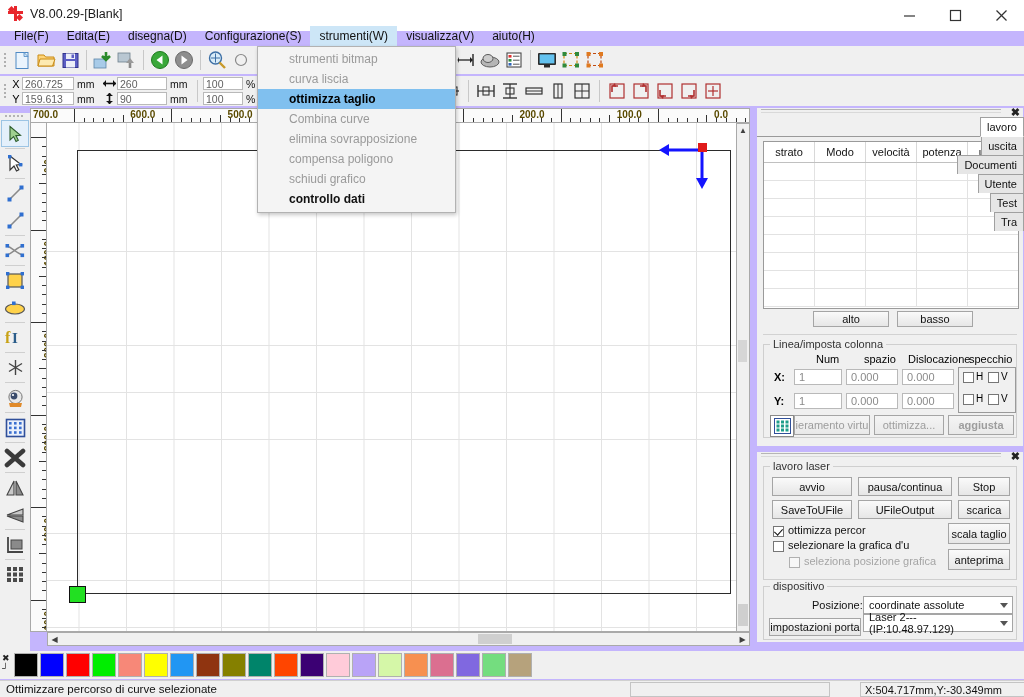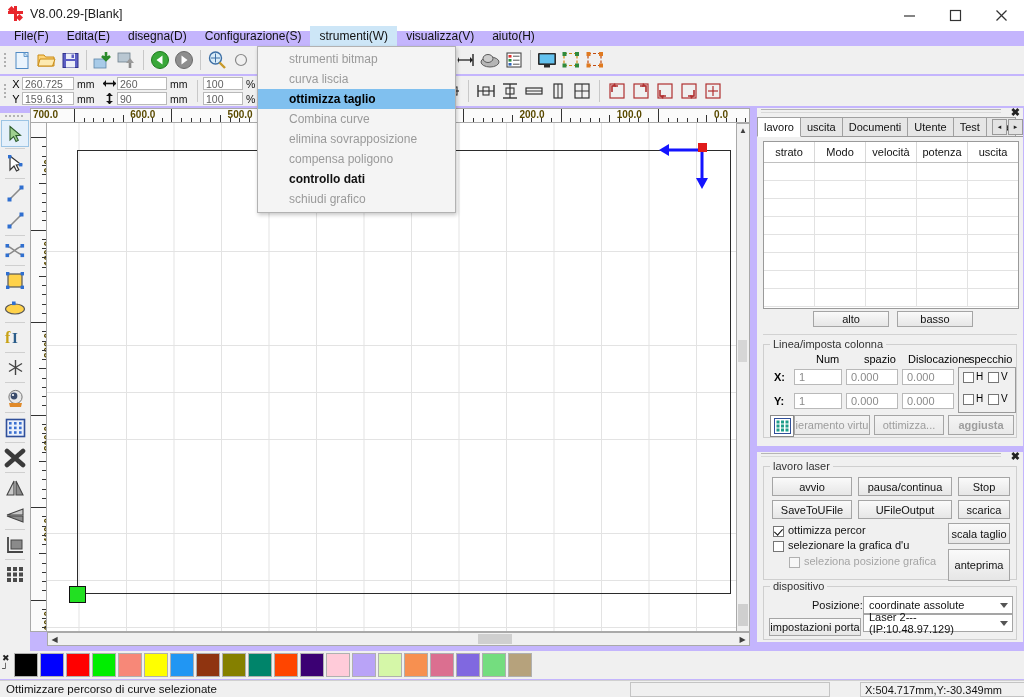--- a/index.html
+++ b/index.html
@@ -80,21 +80,21 @@
 
   .vsplit{position:absolute;left:738px;top:340px;width:9px;height:22px;background:#d6d6d6;}
 
   
   .rpanel{position:absolute;background:#f0f0f0;}
   .pgrip{height:7px;position:relative;}
   .pgrip:before{content:"";position:absolute;left:4px;top:1px;right:22px;height:2px;border-top:1px solid #b5b5b5;border-bottom:1px solid #b5b5b5;}
   .pgrip:after{content:"";position:absolute;left:4px;top:4px;right:22px;height:0;border-top:1px solid #d9d9d9;}
   .pclose{position:absolute;right:3px;top:-2px;font-size:11px;color:#222;font-weight:bold;cursor:default;}
 
-  .tabs{display:flex;align-items:flex-end;height:19px;position:relative;border-bottom:1px solid #9a9a9a;}
+  .tabs{display:flex;align-items:flex-end;height:19px;position:relative;border-bottom:1px solid #9a9a9a;flex-direction:column;}
   .tab{padding:2px 6px 2px 6px;font-size:11px;color:#111;border:1px solid #a0a0a0;border-bottom:none;background:#e6e6e6;margin-right:-1px;line-height:14px;}
   .tab.active{background:#fff;position:relative;z-index:2;border-bottom:1px solid #fff;margin-bottom:-1px;}
   .tabnav{position:absolute;right:0;bottom:1px;display:flex;gap:1px;}
   .navb{width:13px;height:14px;background:#e3e3e3;border:1px solid #9a9a9a;display:flex;align-items:center;justify-content:center;font-size:7px;color:#222;}
 
   .tablebox{border:1px solid #9a9a9a;background:#fff;box-sizing:border-box;}
   .thead{display:flex;height:20px;border-bottom:1px solid #c0c0c0;align-items:flex-end;}
   .th{flex:1;text-align:center;font-size:11px;color:#111;line-height:20px;border-right:1px solid #d8d8d8;}
   .th:last-child{border-right:none;}
   .trow{display:flex;height:17px;border-bottom:1px solid #e2e2e2;}
@@ -1010,21 +1010,21 @@
       <div class="btn" style="position:absolute;left:194px;top:33px;width:52px;height:19px;">scarica</div>
 
       <span style="position:absolute;left:9px;top:59px;" class="cb on"></span>
       <span style="position:absolute;left:24px;top:57px;font-size:11px;color:#111;">ottimizza percor</span>
       <span style="position:absolute;left:9px;top:74px;" class="cb"></span>
       <span style="position:absolute;left:24px;top:72px;font-size:11px;color:#111;">selezionare la grafica d'u</span>
       <span style="position:absolute;left:25px;top:90px;" class="cb dis"></span>
       <span style="position:absolute;left:40px;top:88px;font-size:11px;color:#a5a5a5;">seleziona posizione grafica</span>
 
       <div class="btn" style="position:absolute;left:184px;top:56px;width:62px;height:21px;">scala taglio</div>
-      <div class="btn" style="position:absolute;left:184px;top:82px;width:62px;height:32px;">anteprima</div>
+      <div class="btn" style="position:absolute;left:184px;top:82px;width:62px;height:21px;">anteprima</div>
     </div>
 
     <div class="gbox" style="left:6px;top:134px;width:254px;height:54px;">
       <span class="glab">dispositivo</span>
       <span style="position:absolute;left:48px;top:12px;font-size:11px;color:#111;">Posizione:</span>
       <span class="sel2" style="left:99px;top:9px;width:150px;height:18px;">
         <span>coordinate assolute</span>
         <span class="caret"></span>
       </span>
       <div class="btn" style="position:absolute;left:5px;top:31px;width:92px;height:18px;">impostazioni porta</div>
@@ -1067,17 +1067,17 @@
     <span class="scoord">X:504.717mm,Y:-30.349mm</span>
   </div>
 
   <div class="dropdown" id="dropdown">
       <div class="mi">strumenti bitmap</div>
       <div class="mi">curva liscia</div>
       <div class="mi hl">ottimizza taglio</div>
       <div class="mi">Combina curve</div>
       <div class="mi">elimina sovrapposizione</div>
       <div class="mi">compensa poligono</div>
+      <div class="mi">schiudi grafico</div>
       <div class="mi enabled">controllo dati</div>
-      <div class="mi">schiudi grafico</div>
     </div>
 
 </div>
 
 </body></html>

